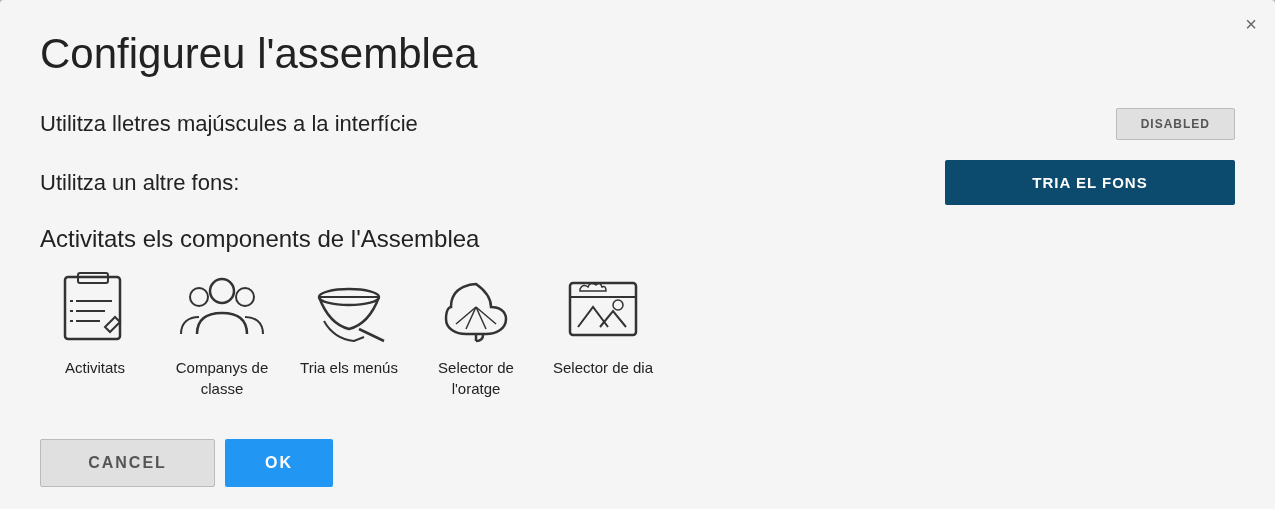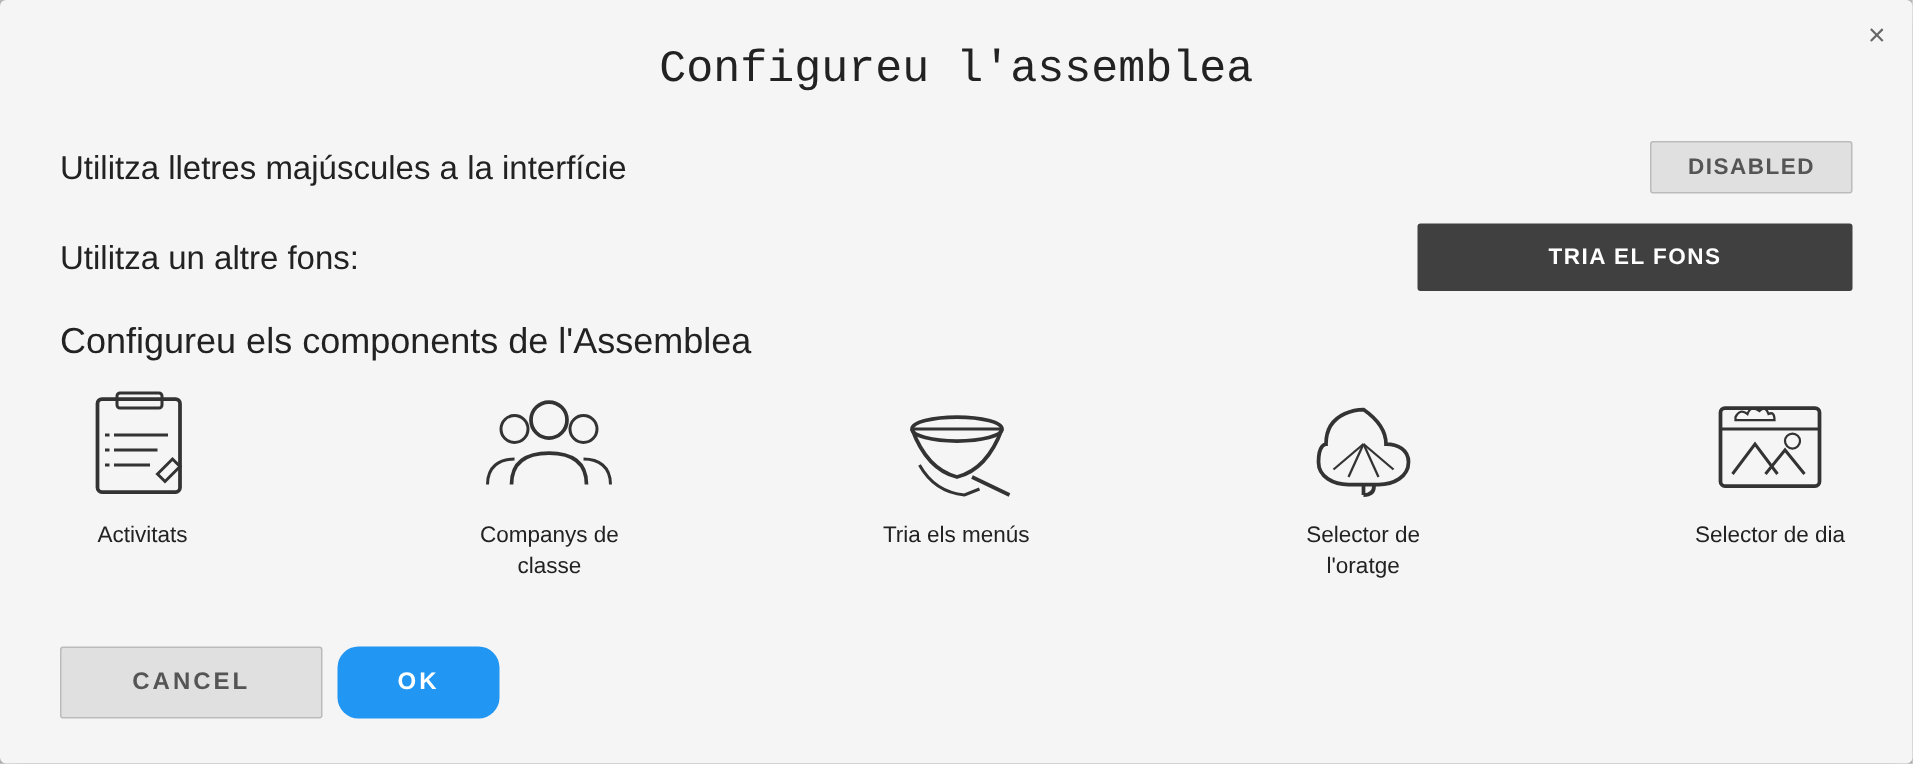--- a/index.html
+++ b/index.html
@@ -27,74 +27,71 @@
       top: 14px;
       right: 18px;
       background: none;
       border: none;
       font-size: 20px;
       cursor: pointer;
       color: #666;
       line-height: 1;
     }
     .dialog-title {
-      text-align: center;
-      font-size: 30px;
+      font-size: 42px;
       font-weight: 400;
       color: #222;
       margin-bottom: 30px;
       margin-top: 10px;
-      font-family: Liberation Mono, monospace;
     }
     .row {
       display: flex;
       align-items: center;
       justify-content: space-between;
       margin-bottom: 20px;
     }
     .row-label {
       font-size: 22px;
       color: #222;
       text-align: center;
     }
     .disabled-btn {
       background: #e0e0e0;
       border: 1px solid #bbb;
       color: #555;
-      font-size: 15px;
+      font-size: 12px;
       font-weight: 600;
       letter-spacing: 1px;
       padding: 8px 24px;
       cursor: pointer;
       border-radius: 2px;
     }
     .green-btn {
-      background: #404040;
+      background: #0c4a6e;
       border: none;
       color: #fff;
       font-size: 15px;
       font-weight: 600;
       letter-spacing: 1px;
       padding: 14px 60px;
       cursor: pointer;
       border-radius: 2px;
       min-width: 290px;
       text-align: center;
     }
     .section-title {
       font-size: 24px;
       color: #222;
       margin-bottom: 16px;
     }
     .icons-row {
       display: flex;
-      gap: 40px;
+      gap: 17px;
       align-items: flex-start;
       margin-bottom: 20px;
-      justify-content: space-between;
     }
     .icon-item {
       display: flex;
       flex-direction: column;
       align-items: center;
       width: 110px;
       cursor: pointer;
     }
     .icon-item svg {
       width: 90px;
@@ -128,21 +125,21 @@
     }
     .ok-btn {
       background: #2196f3;
       border: none;
       color: #fff;
       font-size: 16px;
       font-weight: 600;
       letter-spacing: 2px;
       padding: 14px 40px;
       cursor: pointer;
-      border-radius: 14px;
+      border-radius: 2px;
       min-width: 100px;
     }
   </style>
 </head>
 <body>
 
 <div class="dialog">
   <button class="close-btn">×</button>
 
   <h1 class="dialog-title">Configureu l'assemblea</h1>
@@ -151,21 +148,21 @@
     <span class="row-label">Utilitza lletres majúscules a la interfície</span>
     <button class="disabled-btn">DISABLED</button>
   </div>
 
   <div class="row">
     <span class="row-label">Utilitza un altre fons:</span>
     <button class="green-btn">TRIA EL FONS</button>
   </div>
 
   <div>
-    <div class="section-title">Configureu els components de l'Assemblea</div>
+    <div class="section-title">Activitats els components de l'Assemblea</div>
     <div class="icons-row">
 
       <div class="icon-item">
         <svg viewBox="0 0 90 80" fill="none" stroke="#333" stroke-width="2.5">
           <rect x="15" y="8" width="55" height="62" rx="3" stroke-width="2.5"></rect>
           <rect x="28" y="4" width="30" height="10" rx="2" stroke-width="2"></rect>
           <line x1="26" y1="32" x2="62" y2="32" stroke-width="2"></line>
           <line x1="26" y1="42" x2="55" y2="42" stroke-width="2"></line>
           <line x1="26" y1="52" x2="50" y2="52" stroke-width="2"></line>
           <line x1="20" y1="32" x2="23" y2="32" stroke-width="2"></line>

